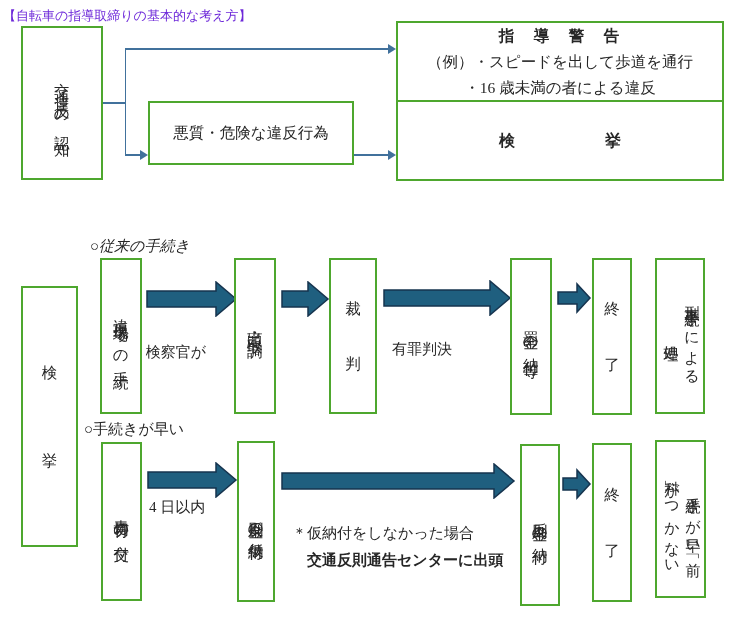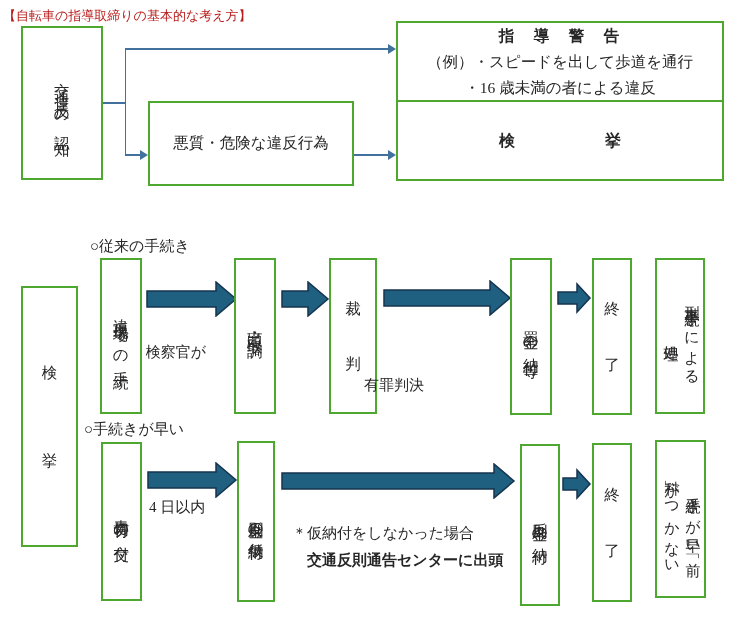--- a/index.html
+++ b/index.html
@@ -11,42 +11,42 @@
   .gbox{
     position:absolute;background:#ffffff;border:2px solid #4EA72E;
     display:flex;align-items:center;justify-content:center;color:#262626;
   }
   .vtext{writing-mode:vertical-rl;text-orientation:mixed;font-size:15.5px;line-height:1;}
   .pairv{display:flex;flex-direction:column;align-items:center;font-size:15.5px;line-height:1;}
   .pairh{display:flex;flex-direction:row;align-items:center;justify-content:center;font-size:16px;font-weight:bold;line-height:1;}
   .v2col{writing-mode:vertical-rl;text-orientation:mixed;width:100%;height:100%;font-size:15px;line-height:1.4;padding:3px 1px;}
   .v2col span{display:block;text-align:center;letter-spacing:2px;}
   .lbl{position:absolute;font-size:15px;color:#262626;white-space:nowrap;line-height:1.15;}
-  .title1{position:absolute;font-size:13px;color:#b91c1c;white-space:nowrap;}
+  .title1{position:absolute;font-size:13px;color:#6d28d9;white-space:nowrap;}
   .title2{position:absolute;font-size:15.5px;color:#262626;white-space:nowrap;}
   .hline{position:absolute;height:1.5px;background:#41719C;}
   .vline{position:absolute;width:1.5px;background:#41719C;}
   .tri{position:absolute;width:0;height:0;border-top:5px solid transparent;border-bottom:5px solid transparent;border-left:8px solid #41719C;}
   svg.arrow{position:absolute;display:block;}
   .warnbox{flex-direction:column;line-height:26px;font-size:15.5px;}
   .warnbox .wline{width:100%;text-align:center;white-space:nowrap;}
   .warnbox .wtitle{font-weight:bold;letter-spacing:2px;font-family:Liberation Serif, serif;}
 </style>
 </head>
 <body>
 
 <div class="canvas">
 
   <div class="title1" style="left:3px;top:7px;">【自転車の指導取締りの基本的な考え方】</div>
 
   <div class="gbox" style="left:21px;top:26px;width:82px;height:154px;">
     <span class="vtext" style="letter-spacing:7px;">交通違反の認知</span>
   </div>
 
-  <div class="gbox" style="left:148px;top:101px;width:206px;height:85px;font-size:15.5px;">
+  <div class="gbox" style="left:148px;top:101px;width:206px;height:64px;font-size:15.5px;">
     <span>悪質・危険な違反行為</span>
   </div>
 
   <div class="gbox warnbox" style="left:396px;top:21px;width:328px;height:81px;">
     <div class="wline wtitle">指　導　警　告</div>
     <div class="wline">（例）・スピードを出して歩道を通行</div>
     <div class="wline">・16 歳未満の者による違反</div>
   </div>
 
   <div class="gbox pairh" style="left:396px;top:100px;width:328px;height:81px;gap:90px;">
@@ -57,21 +57,21 @@
   <div class="hline" style="left:103px;top:102.2px;width:23px;"></div>
   <div class="vline" style="left:124.5px;top:48.5px;height:107px;"></div>
   <div class="hline" style="left:125px;top:48.2px;width:263px;"></div>
   <div class="tri" style="left:388px;top:44px;"></div>
   <div class="hline" style="left:125px;top:154.2px;width:16px;"></div>
   <div class="tri" style="left:140px;top:150px;"></div>
   <div class="hline" style="left:354px;top:154.2px;width:34px;"></div>
   <div class="tri" style="left:388px;top:150px;"></div>
 
 
-  <div class="lbl" style="left:90px;top:238px;">○従来の手続き</div>
+  <div class="lbl" style="left:90px;top:238px;font-style:italic;">○従来の手続き</div>
   <div class="lbl" style="left:84px;top:421px;">○手続きが早い</div>
 
   <div class="gbox pairv" style="left:21px;top:286px;width:57px;height:261px;gap:72px;font-size:15.5px;">
     <span>検</span>
     <span>挙</span>
   </div>
 
   <div class="gbox" style="left:100px;top:258px;width:42px;height:156px;">
     <span class="vtext" style="letter-spacing:3px;">違反現場での手続</span>
   </div>
@@ -94,21 +94,21 @@
 
   <div class="gbox pairv" style="left:329px;top:258px;width:48px;height:156px;gap:40px;">
     <span>裁</span>
     <span>判</span>
   </div>
 
   <svg class="arrow" style="left:383px;top:280px;" width="129" height="36">
     <polygon points="1,10 107,10 107,1 127,18 107,35 107,26 1,26" fill="#1F5F7F" stroke="#16344F" stroke-width="1.5"></polygon>
   </svg>
 
-  <div class="lbl" style="left:364px;top:341px;margin-top:36px;">有罪判決</div>
+  <div class="lbl" style="left:392px;top:341px;">有罪判決</div>
 
   <div class="gbox" style="left:510px;top:258px;width:42px;height:157px;">
     <span class="vtext" style="letter-spacing:3px;">罰金の納付等</span>
   </div>
 
   <svg class="arrow" style="left:557px;top:282px;" width="35" height="32">
     <polygon points="1,10 20,10 20,2 33,16 20,30 20,22 1,22" fill="#1F5F7F" stroke="#16344F" stroke-width="1.5"></polygon>
   </svg>
 
   <div class="gbox pairv" style="left:592px;top:258px;width:40px;height:157px;gap:40px;">

